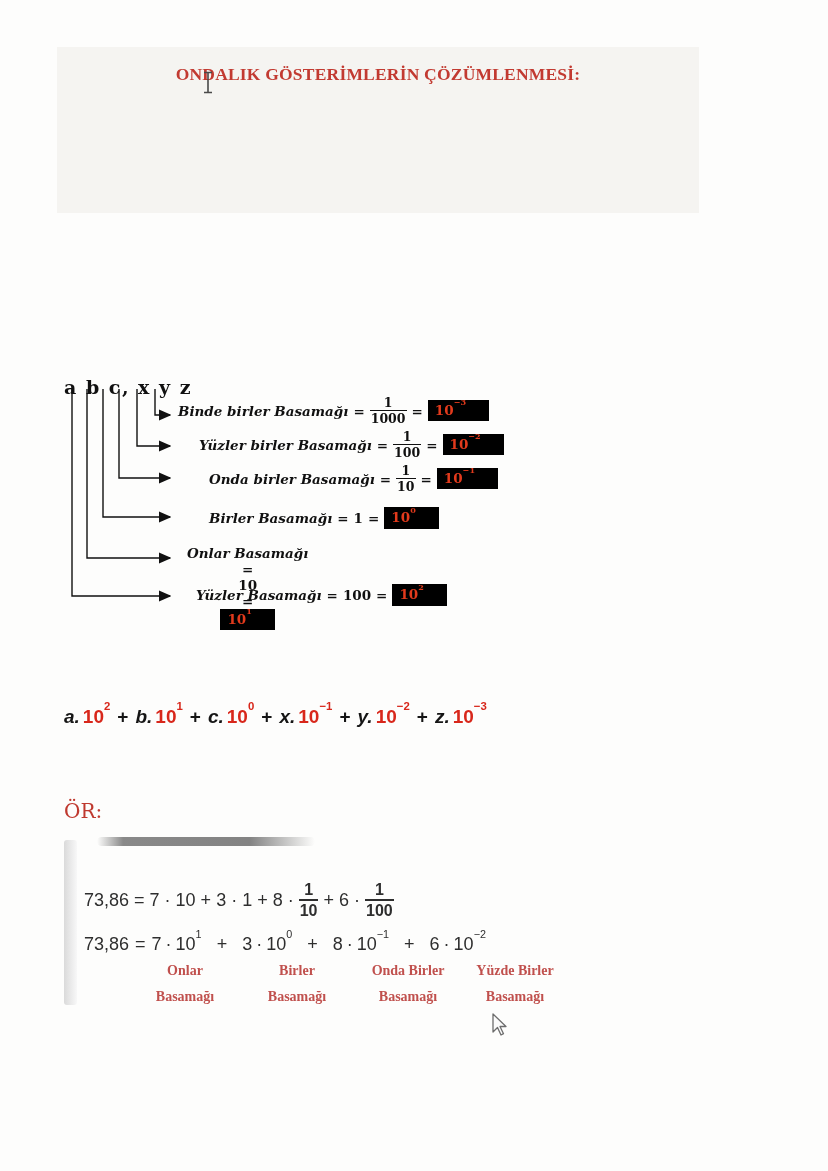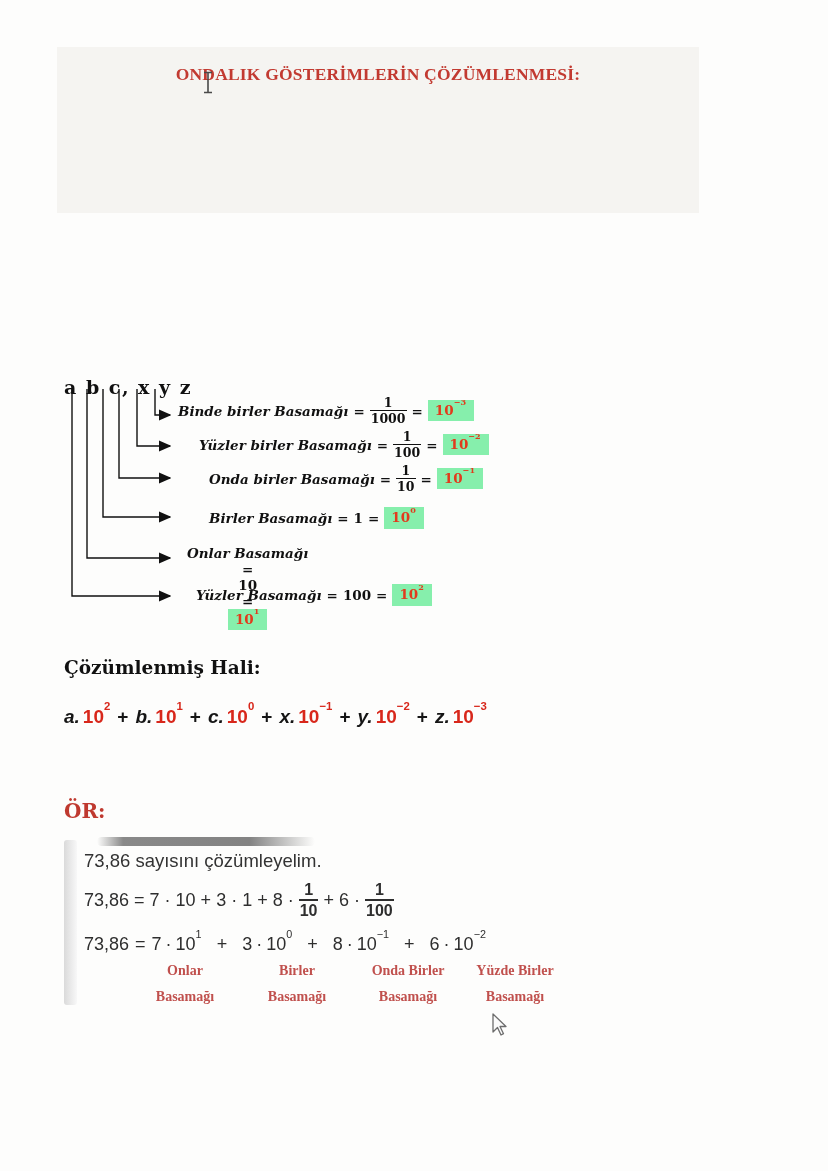--- a/index.html
+++ b/index.html
@@ -39,40 +39,40 @@
   .prow .eq { font-style:normal; margin:0 5px; }
   .prow .plain { font-style:normal; }
   .frac {
     display:inline-flex; flex-direction:column; align-items:center;
     font-style:normal; font-weight:bold; font-size:12.5px; line-height:1.2;
   }
   .frac .num { padding:0 3px; }
   .frac .bar { height:1.5px; background:#111; width:100%; }
   .frac .den { padding:0 1px; }
   .hl {
-    background:#86efac; color:#e23a1c; font-style:normal; font-weight:bold;
-    padding:2px 8px 3px 7px; font-size:13.5px; line-height:1.2;
+    background:#000000; color:#e23a1c; font-style:normal; font-weight:bold;
+    padding:2px 23px 3px 7px; font-size:13.5px; line-height:1.2;
   }
   sup.s { font-size:60%; position:relative; top:-.5em; line-height:0; }
   
   .resolved-h {
     position:absolute; left:64px; top:657px;
     font-family:"DejaVu Serif", serif; font-weight:bold; font-size:18.5px; color:#111;
   }
   .formula {
     position:absolute; left:64px; top:706px; white-space:nowrap;
     font-family:Liberation Sans, sans-serif; font-weight:bold; font-size:19px; color:#151515;
   }
   .formula .coef { font-style:italic; }
   .formula .pw { color:#d8271b; margin-left:3px; }
   .formula .plus { margin:0 7px; }
   
   .or-h {
     position:absolute; left:64px; top:799px;
-    font-family:"DejaVu Serif", serif; font-weight:bold; font-size:20px; color:#bf392f;
+    font-family:"DejaVu Serif", serif; font-weight:normal; font-size:20px; color:#bf392f;
   }
   .shadow-bar {
     position:absolute; left:97px; top:837px; width:218px; height:9px; border-radius:5px;
     background:linear-gradient(to right, rgba(125,125,125,0), rgba(104,104,104,.78) 12%, rgba(104,104,104,.82) 70%, rgba(150,150,150,0));
   }
   .side-strip {
     position:absolute; left:64px; top:840px; width:13px; height:165px; border-radius:3px;
     background:linear-gradient(to right, #dadada 0%, #ececec 60%, #f8f8f8 100%);
   }
   .prompt {
@@ -187,31 +187,29 @@
   </div>
 
   <div class="prow" style="left:196px; top:583px; height:24px;">
     <span>Yüzler Basamağı</span>
     <span class="eq">=</span>
     <span class="plain">100</span>
     <span class="eq">=</span>
     <span class="hl"><span>10</span><sup class="s">2</sup></span>
   </div>
 
-  <div class="resolved-h">Çözümlenmiş Hali:</div>
 
   <div class="formula">
     <span class="coef">a.</span><span class="pw"><span>10</span><sup class="s">2</sup></span><span class="plus">+</span><span class="coef">b.</span><span class="pw"><span>10</span><sup class="s">1</sup></span><span class="plus">+</span><span class="coef">c.</span><span class="pw"><span>10</span><sup class="s">0</sup></span><span class="plus">+</span><span class="coef">x.</span><span class="pw"><span>10</span><sup class="s">−1</sup></span><span class="plus">+</span><span class="coef">y.</span><span class="pw"><span>10</span><sup class="s">−2</sup></span><span class="plus">+</span><span class="coef">z.</span><span class="pw"><span>10</span><sup class="s">−3</sup></span>
   </div>
 
   <div class="or-h">ÖR:</div>
   <div class="shadow-bar"></div>
   <div class="side-strip"></div>
 
-  <div class="prompt">73,86 sayısını çözümleyelim.</div>
 
   <div class="eq1">
     <span>73,86</span>
     <span class="op">=</span>
     <span>7</span>
     <span class="op">·</span>
     <span>10</span>
     <span class="op">+</span>
     <span>3</span>
     <span class="op">·</span>

